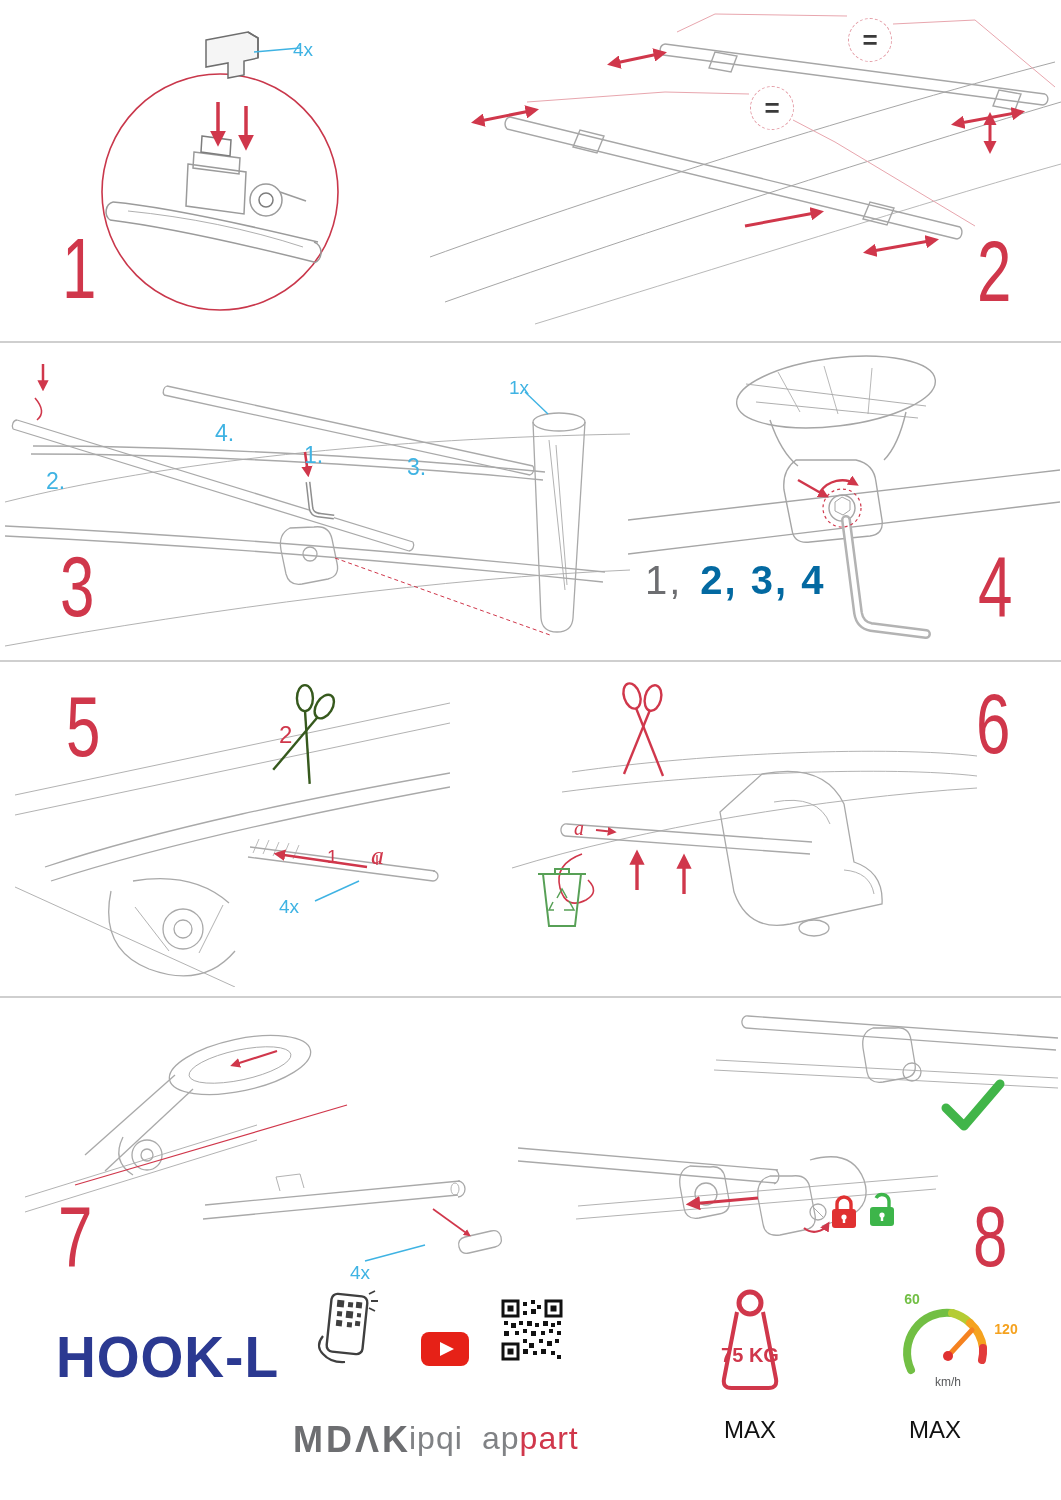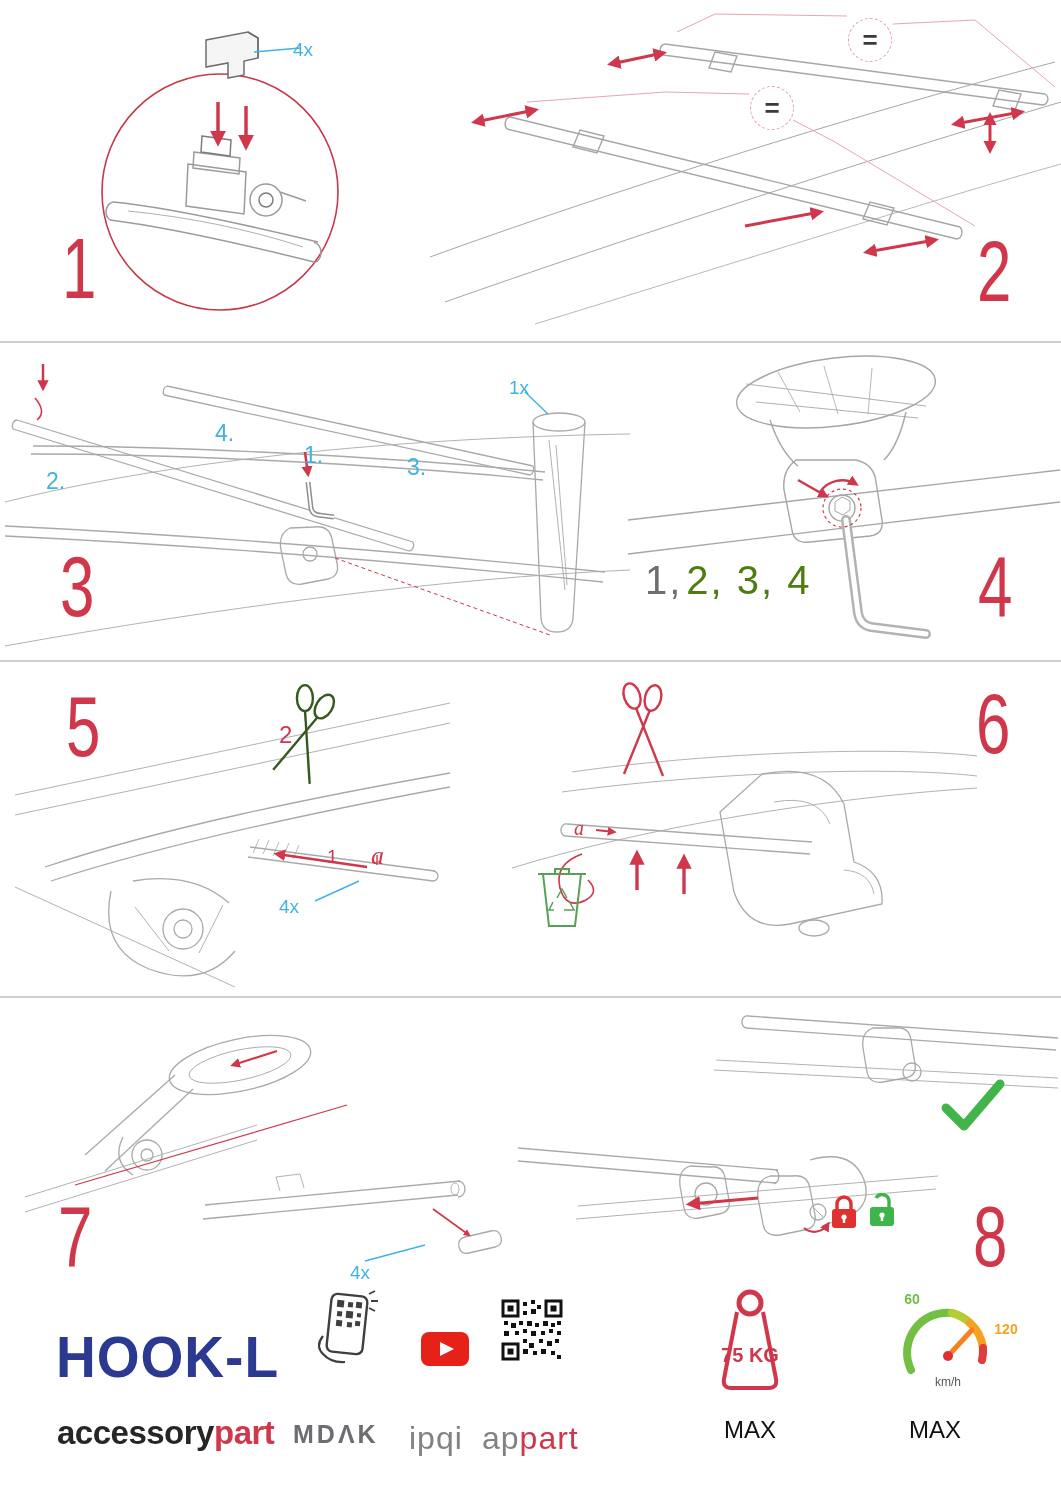--- a/index.html
+++ b/index.html
@@ -11,27 +11,27 @@
             transform:scaleX(.72);transform-origin:left top;letter-spacing:-2px;}
   .blue-label{position:absolute;color:#3fb3e3;font-size:19px;font-weight:400;line-height:1;}
   .blue-sub{position:absolute;color:#3fb3e3;font-size:23px;font-weight:400;line-height:1;}
   .red-label{position:absolute;color:#d0374b;line-height:1;}
   .italic{font-family:"Liberation Serif",serif;font-style:italic;}
   .equal-circle{position:absolute;width:42px;height:42px;border:1.6px dashed #e39aa4;border-radius:50%;
                 display:flex;align-items:center;justify-content:center;color:#3a3a3a;
                 font-size:26px;font-weight:bold;}
   .seq{position:absolute;font-size:40px;letter-spacing:2px;}
   .seq-gray{color:#6d6e71;}
-  .seq-blue{color:#4d7c0f;margin-left:4px;}
+  .seq-blue{color:#0369a1;margin-left:18px;font-weight:bold;}
   .brand-title{position:absolute;color:#2b3991;font-size:58px;font-weight:600;letter-spacing:1px;
                transform:scaleX(.95);transform-origin:left top;line-height:1;}
   .brand-line{position:absolute;font-size:33px;font-weight:700;letter-spacing:-.5px;line-height:1;}
   .brand-primary{color:#262626;}
   .brand-accent{color:#d0374b;}
-  .logo-gray{position:absolute;color:#6d6e71;font-size:25px;font-weight:700;letter-spacing:3px;line-height:1;}
+  .logo-gray{position:absolute;color:#6d6e71;font-size:36px;font-weight:700;letter-spacing:3px;line-height:1;}
   .logo-light{position:absolute;color:#808285;font-size:32px;font-weight:400;letter-spacing:1px;line-height:1;}
   .logo-line-red{color:#d0374b;}
   .max-label{position:absolute;color:#111111;font-size:24px;font-weight:500;text-align:center;line-height:1;}
   svg text{font-family:"Liberation Sans",sans-serif;}
 </style>
 </head>
 <body>
 
 <div class="page">
 
@@ -325,23 +325,20 @@
     <g transform="translate(352,194)">
       <path d="M19 15 v-6 a7 7 0 0 0 -13 -3" stroke="#3db54a" stroke-width="3.4" fill="none"></path>
       <rect x="0" y="15" width="24" height="19" rx="3" fill="#3db54a"></rect>
       <circle cx="12" cy="23" r="2.6" fill="#ffffff"></circle>
       <rect x="10.8" y="24" width="2.4" height="5" fill="#ffffff"></rect>
     </g>
   </svg>
   <span class="step-num" style="left:973px;top:1193px;">8</span>
 
   <span class="brand-title" style="left:56px;top:1328px;">HOOK-L</span>
-  <div class="brand-line" style="left:57px;top:1416px;">
-    <span class="brand-primary">accessory</span><span class="brand-accent">part</span>
-  </div>
 
   <svg class="abs" style="left:313px;top:1290px;" width="66" height="76" viewBox="0 0 66 76">
     <g>
       <rect x="16" y="5" width="36" height="58" rx="6" fill="none" stroke="#3f3f3f" stroke-width="2.4" transform="rotate(6 34 34)"></rect>
       <g fill="#3f3f3f" transform="rotate(6 34 34)">
         <rect x="22" y="11" width="7" height="7"></rect>
           <rect x="33" y="12" width="5" height="5"></rect>
           <rect x="41" y="11" width="6" height="6"></rect>
         <rect x="23" y="22" width="5" height="5"></rect>
           <rect x="32" y="21" width="7" height="7"></rect>

